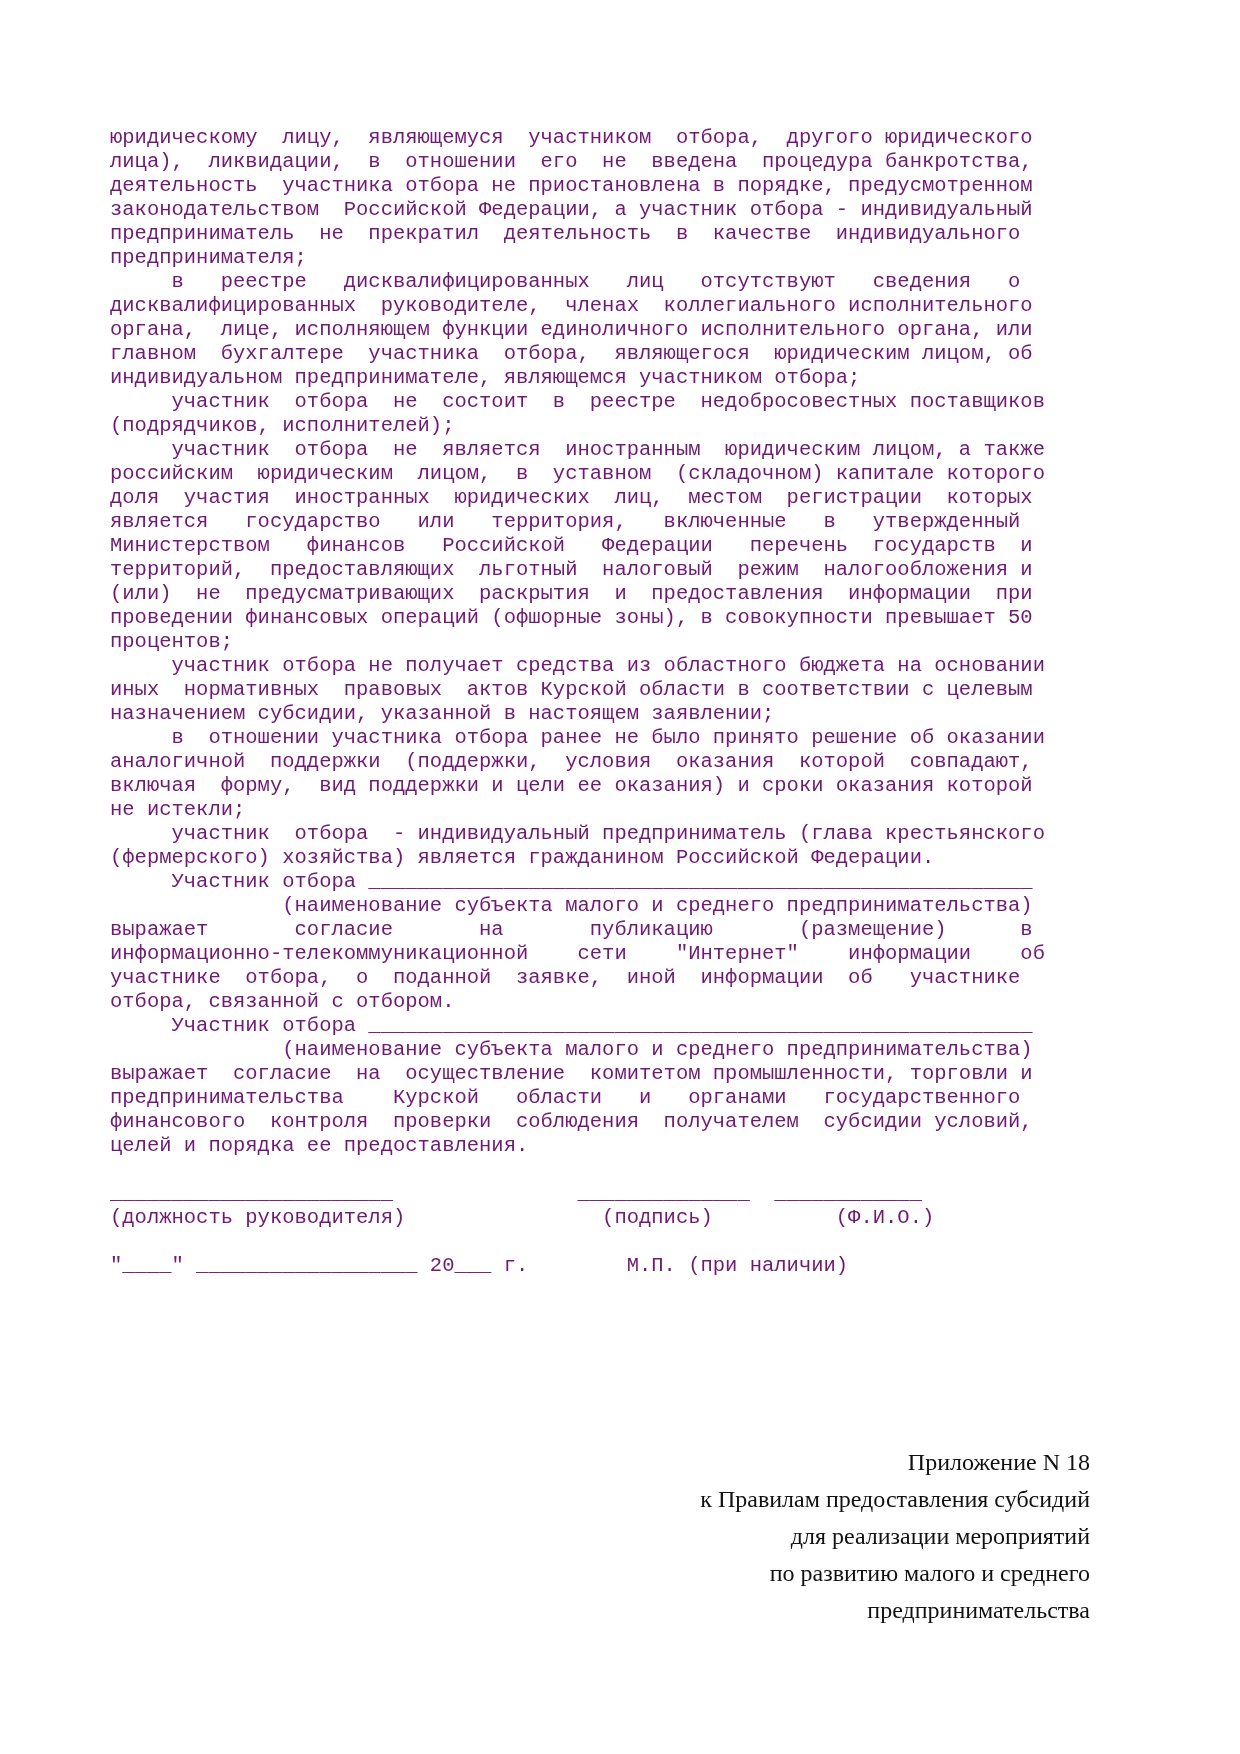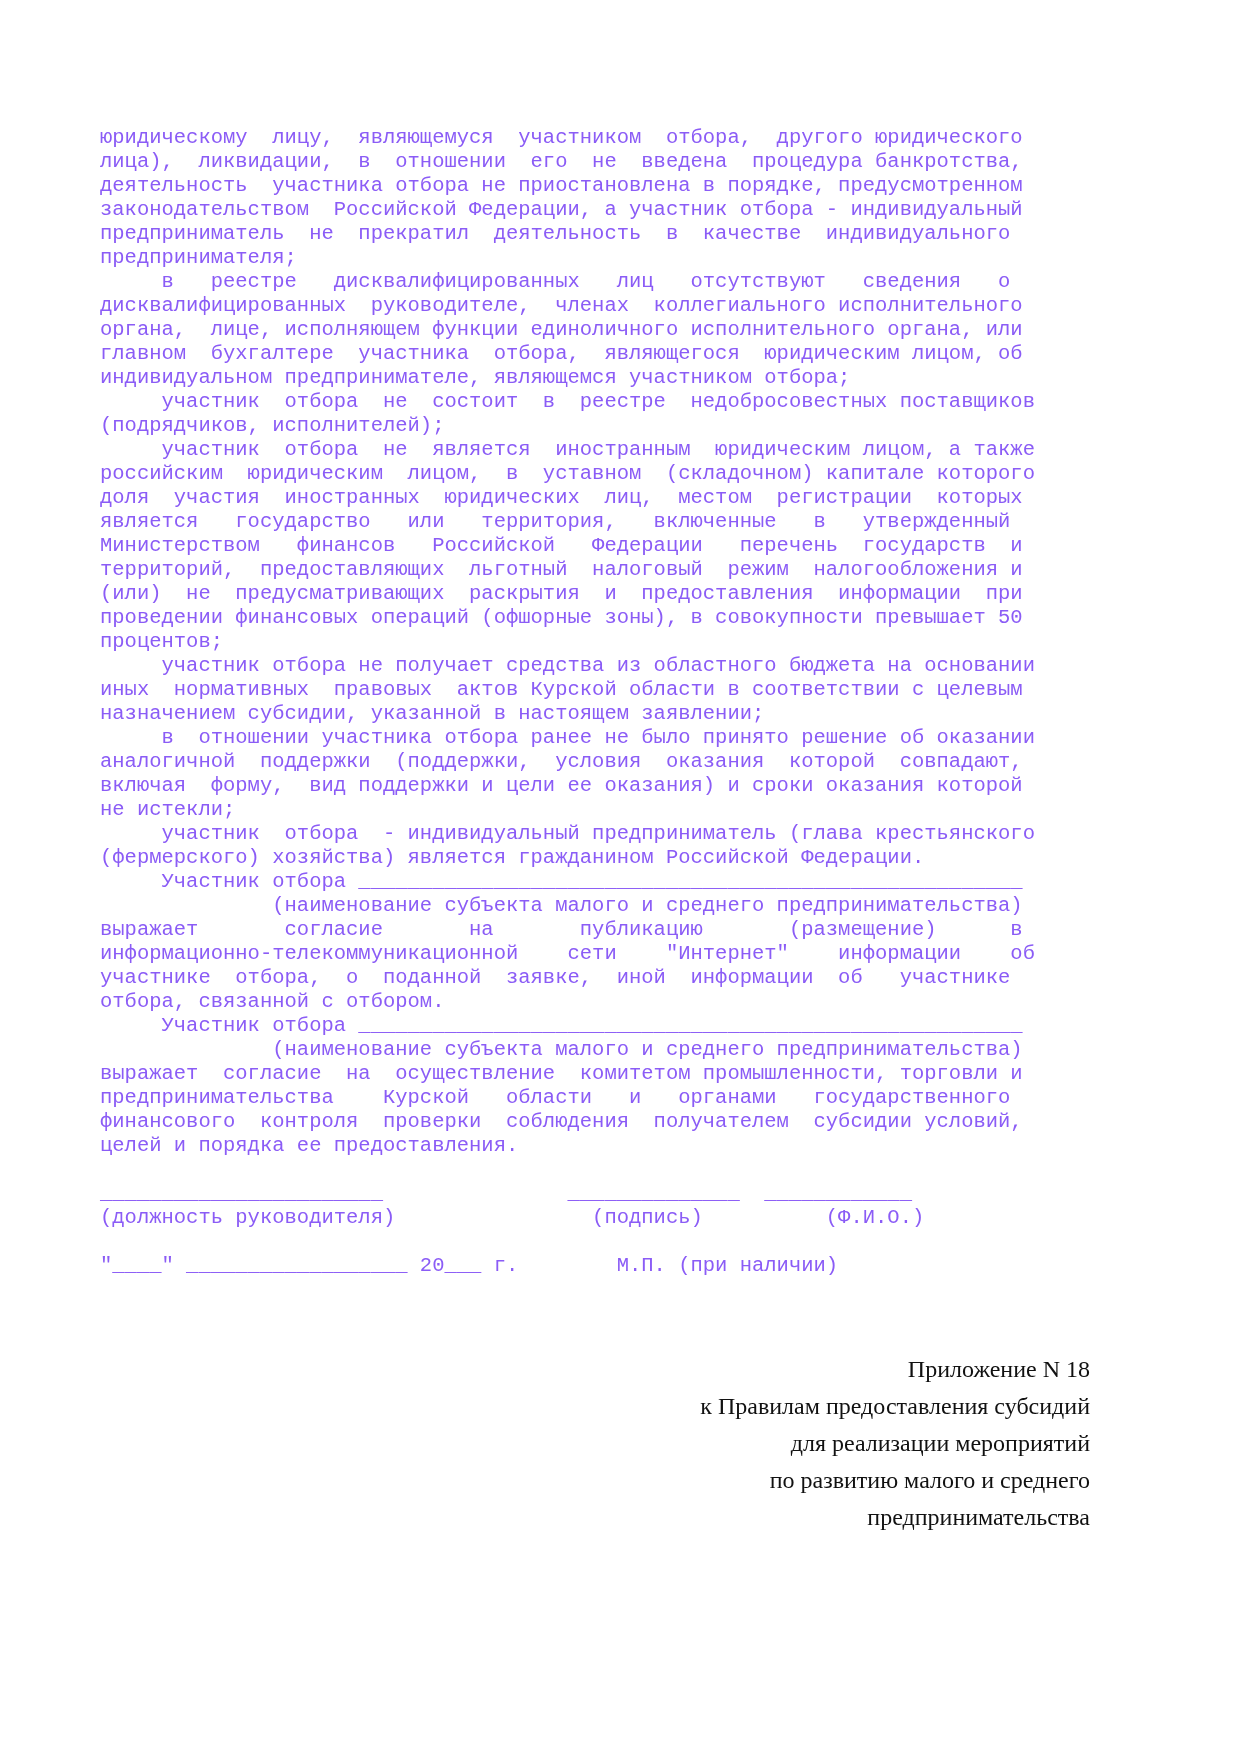--- a/index.html
+++ b/index.html
@@ -9,34 +9,34 @@
   }
   .page {
     position: relative;
     width: 1240px;
     height: 1754px;
     background: #ffffff;
     overflow: hidden;
   }
   .doc-body {
     position: absolute;
-    left: 100px;
+    left: 110px;
     top: 126px;
     margin: 0;
     font-family: "Liberation Mono", "DejaVu Sans Mono", monospace;
     font-size: 20.5px;
     line-height: 24px;
     white-space: pre;
-    color: #8b5cf6;
+    color: #701a75;
     letter-spacing: 0;
   }
   .appendix {
     position: absolute;
     right: 150px;
-    top: 1351px;
+    top: 1444px;
     width: 600px;
     text-align: right;
     font-family: "Liberation Serif", "DejaVu Serif", serif;
     font-size: 24px;
     line-height: 37px;
     white-space: pre-line;
     color: #111111;
   }
 </style>
 </head>

